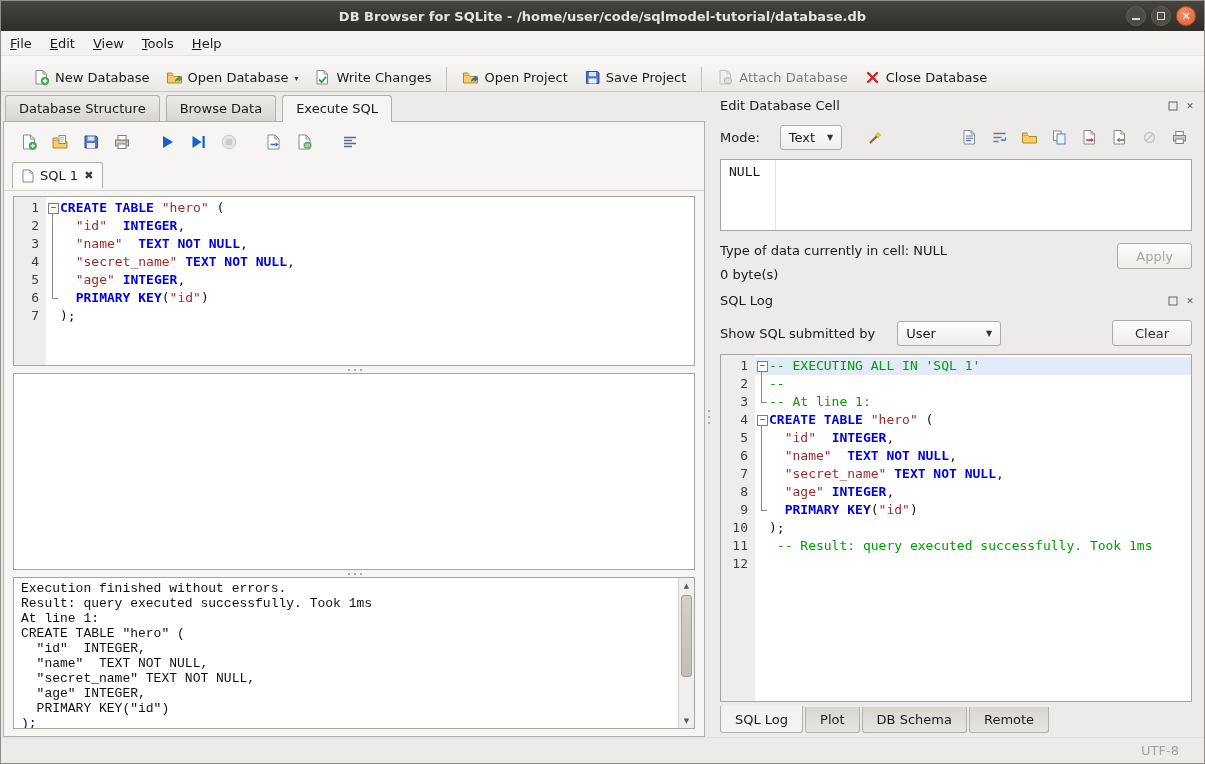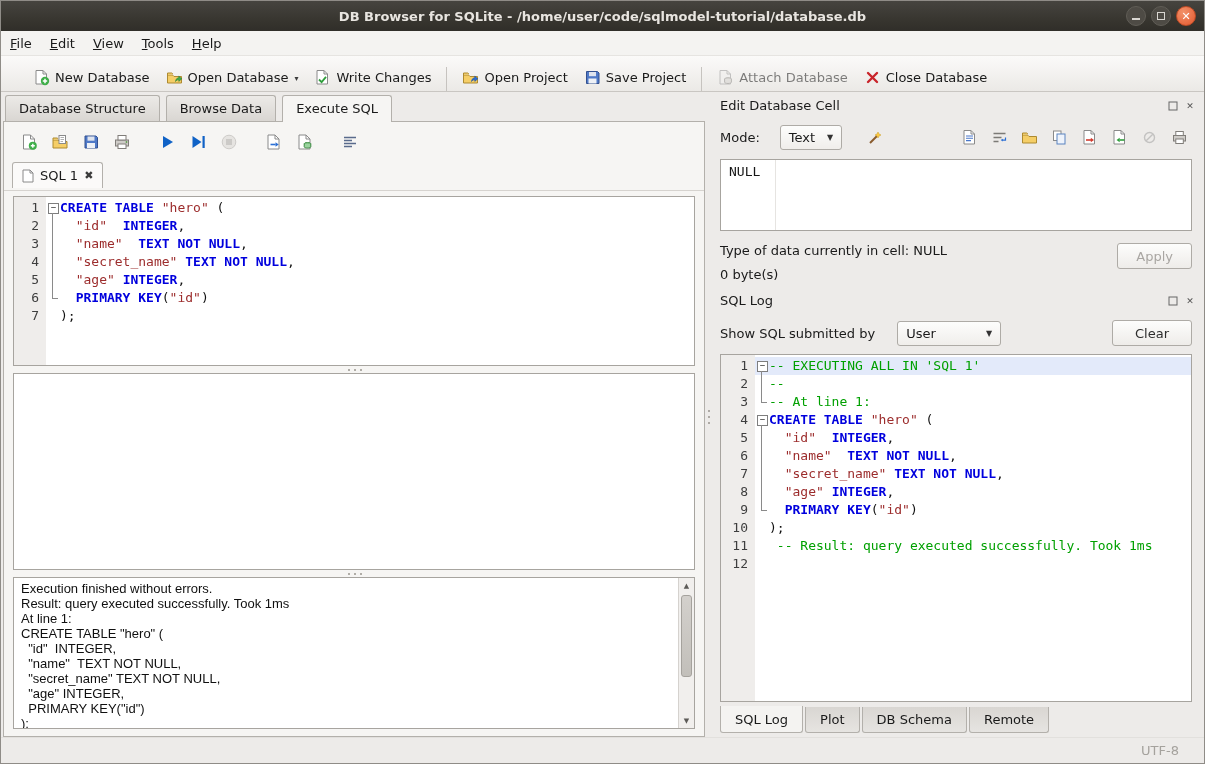--- a/index.html
+++ b/index.html
@@ -50,21 +50,21 @@
   .sqltabrow{height:29px;display:flex;align-items:flex-start;padding-left:8px;flex:none;border-bottom:1px solid #d6d3cf}
   .sqltab{display:flex;align-items:center;gap:6px;background:#fbfaf9;border:1px solid #b3b0ab;border-bottom:none;border-radius:3px 3px 0 0;padding:5px 9px;margin-bottom:-1px;position:relative;z-index:2}
   .close-x{font-size:11px;color:#3c3c3c;font-weight:bold}
 
   .left-body{flex:1;display:flex;flex-direction:column;padding:5px 9px 7px;min-height:0}
   .editor-box{height:170px;border:1px solid #a7a49f;background:linear-gradient(to right,#efedeb 0,#efedeb 32px,#fff 32px);overflow:hidden;flex:none;padding-top:2px}
   .hsplit{height:7px;flex:none;position:relative}
   .hsplit::before{content:"";position:absolute;left:50%;top:3px;width:2px;height:2px;background:#98958e;border-radius:50%;box-shadow:-6px 0 0 #98958e,6px 0 0 #98958e}
   .results-box{flex:1;border:1px solid #a7a49f;background:#fff;min-height:0}
   .execlog-box{height:152px;border:1px solid #a7a49f;background:#fff;flex:none;position:relative;overflow:hidden}
-  .execlog-text{font-family:Liberation Sans, sans-serif;font-size:13px;line-height:15px;white-space:pre;padding:3px 22px 3px 7px;color:#101010}
+  .execlog-text{font-family:Liberation Mono, monospace;font-size:13px;line-height:15px;white-space:pre;padding:3px 22px 3px 7px;color:#101010}
 
   
   .vscroll{position:absolute;top:0;right:0;bottom:0;width:16px;background:#f1efed;border-left:1px solid #d5d2ce;display:flex;flex-direction:column}
   .sb-btn{height:15px;flex:none;display:flex;align-items:center;justify-content:center;font-size:7px;color:#5c5a57}
   .sb-track{flex:1;position:relative}
   .sb-thumb{position:absolute;left:2px;right:2px;top:2px;height:68%;background:linear-gradient(#d3d0cc,#c2bfba);border:1px solid #a5a29d;border-radius:3px}
 
   
   .code-row{display:flex;height:18px;line-height:18px;font-family:"DejaVu Sans Mono","Liberation Mono",monospace;font-size:13px}
   .gutter-num{width:32px;text-align:right;padding-right:7px;color:#3e3e3e;flex:none}

